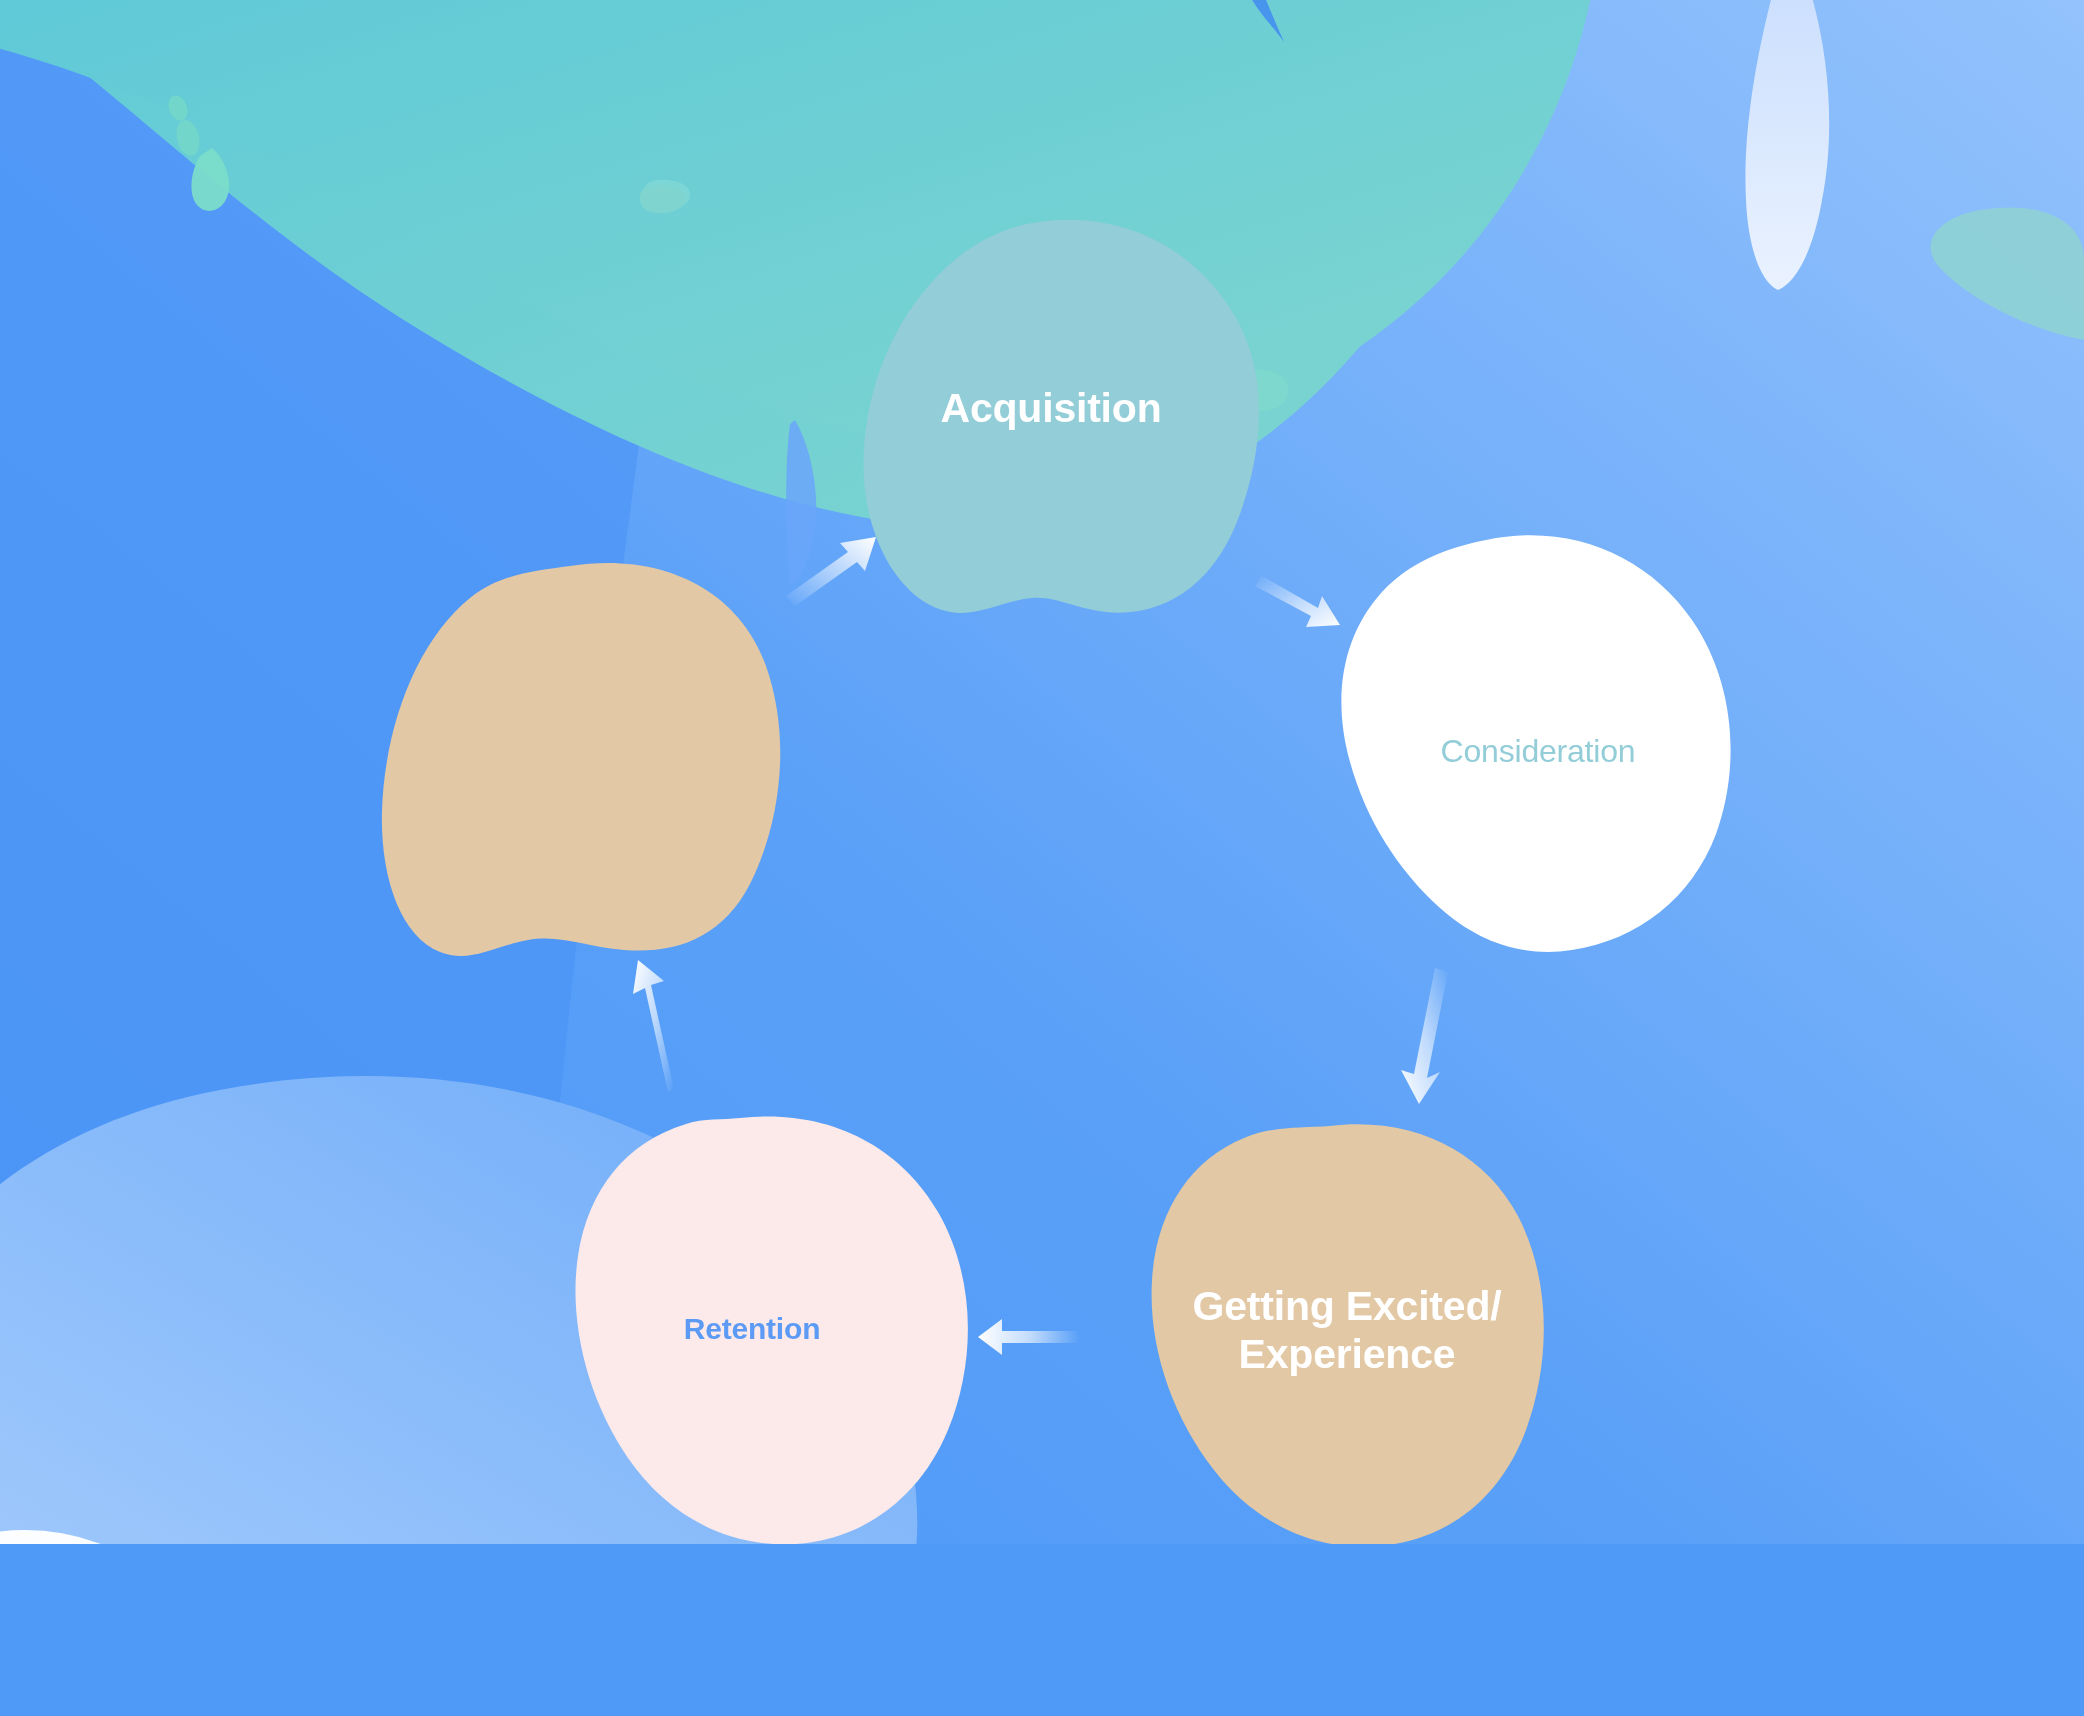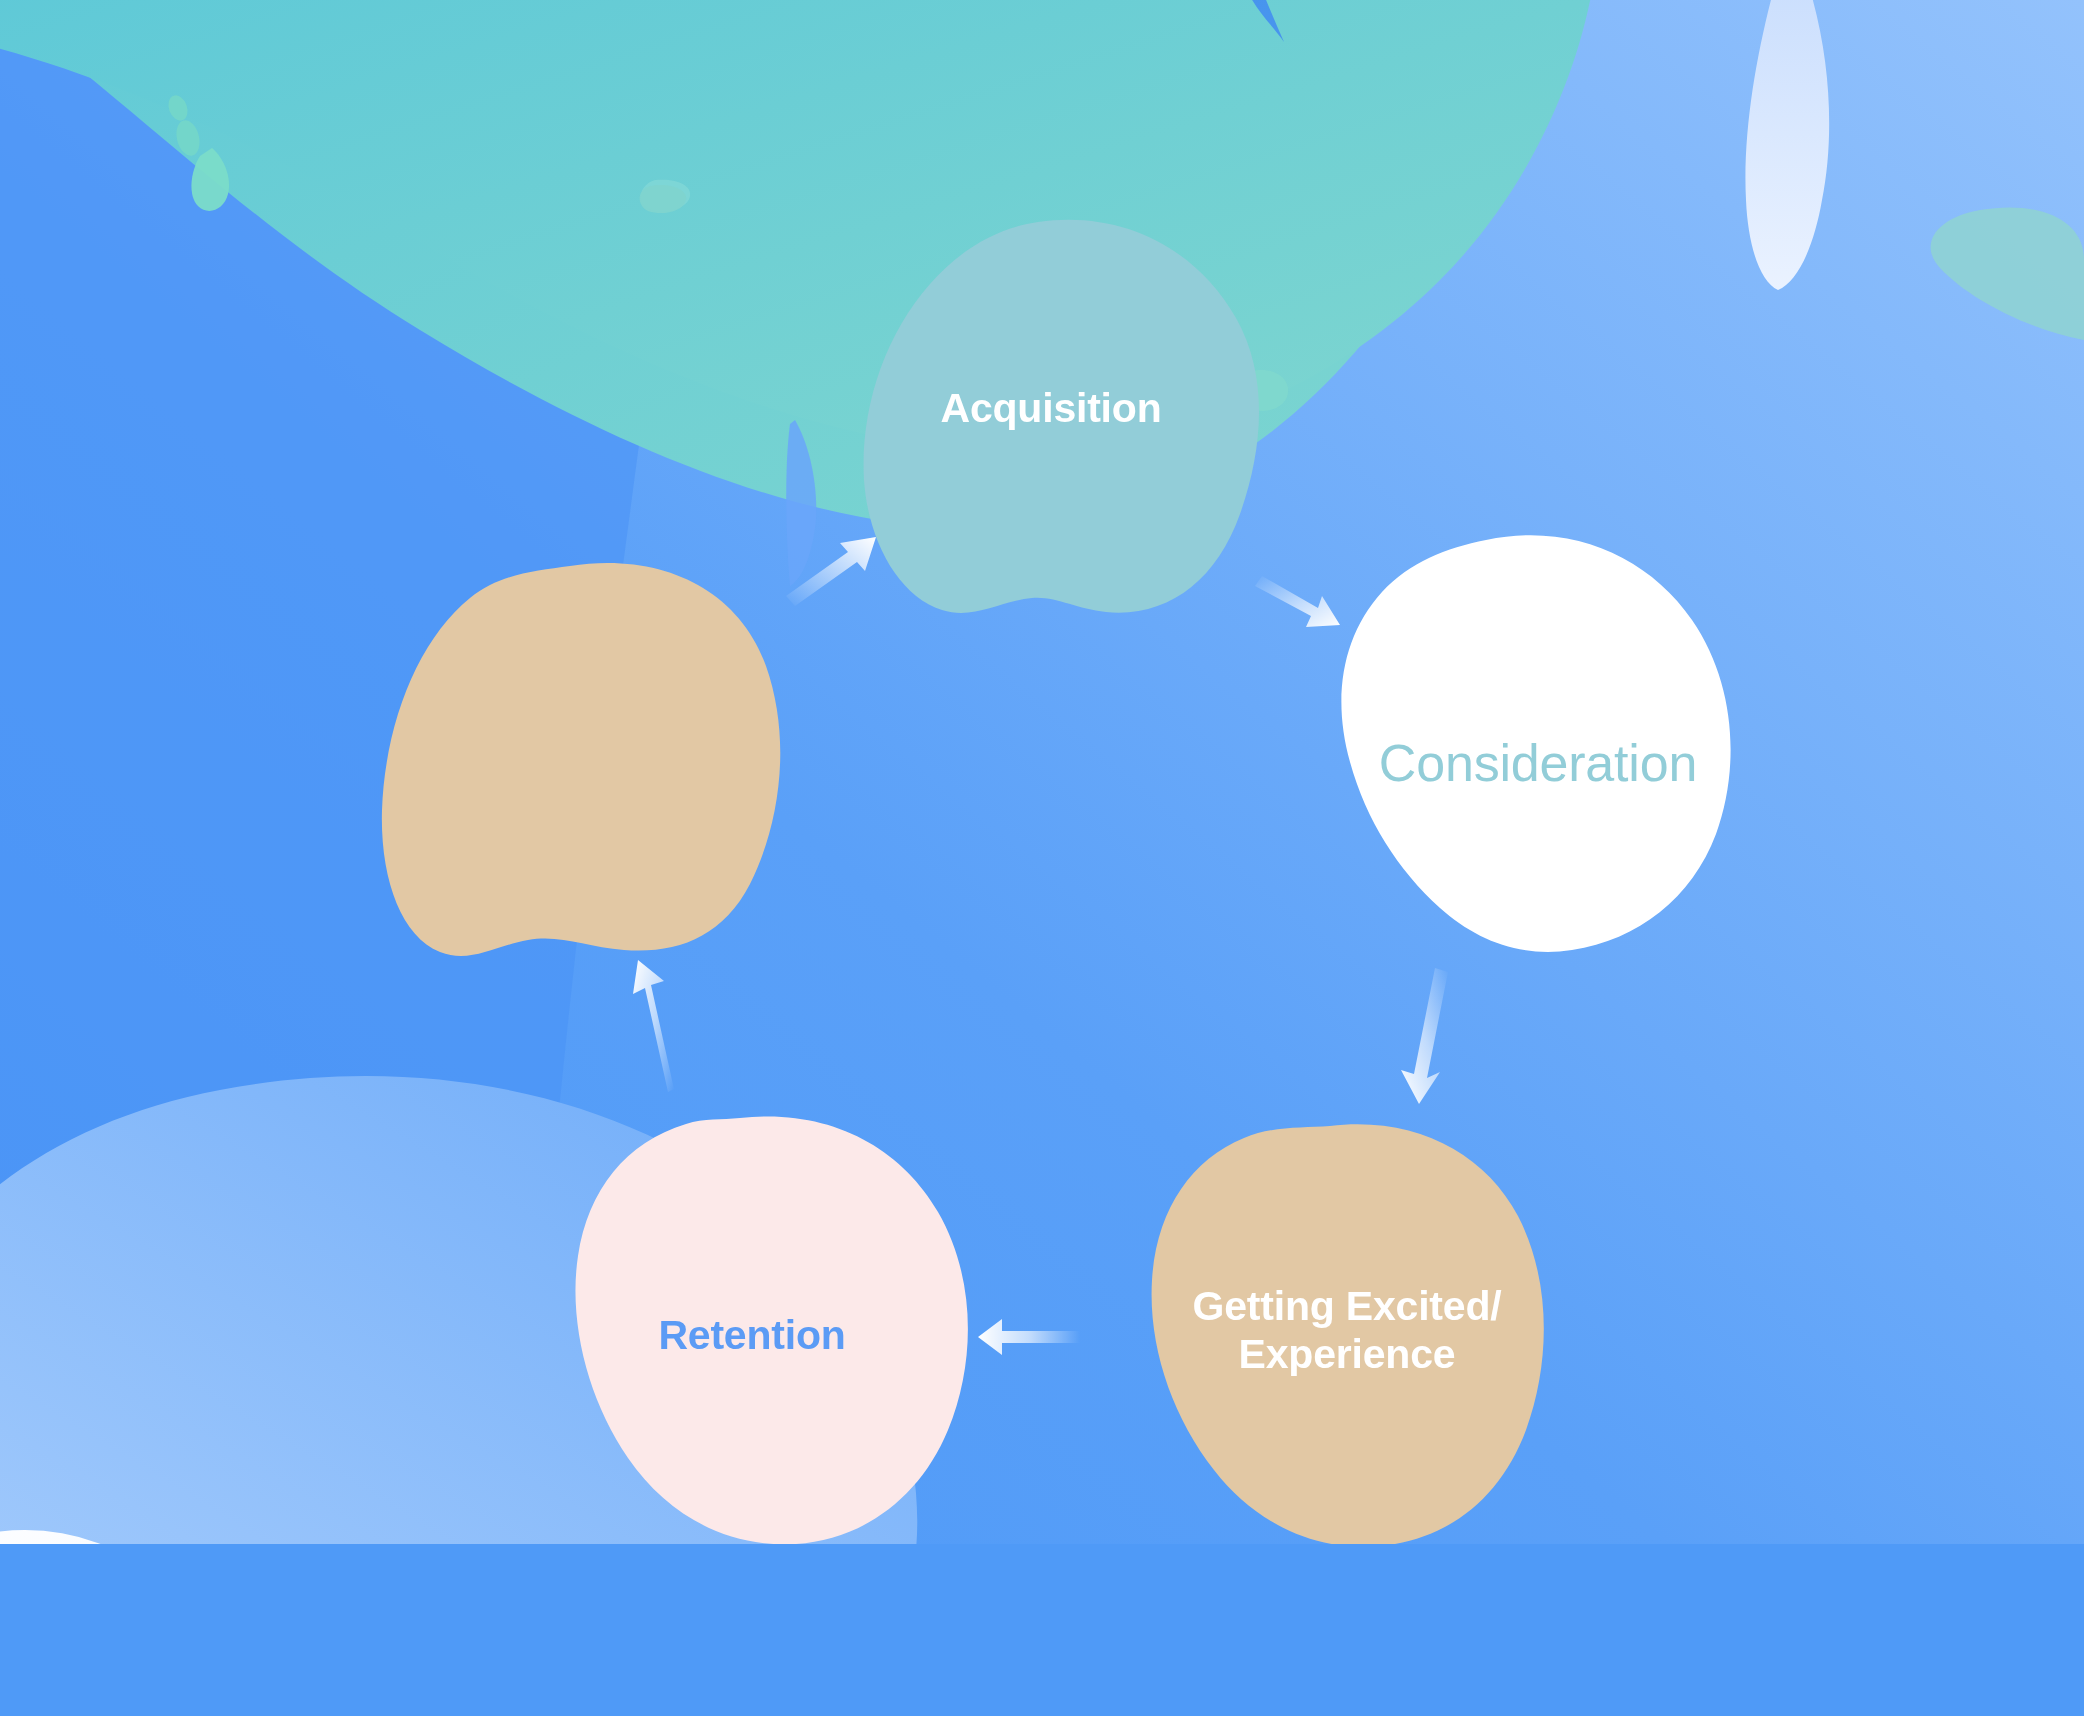--- a/index.html
+++ b/index.html
@@ -188,26 +188,26 @@
       <path fill="url(#arrGradL)" d="M1080,1331 L1002,1331 L1002,1319 L978,1337 L1002,1355 L1002,1343 L1080,1343 Z"></path>
     </g>
 
     <g>
       <path fill="url(#arrGradUL)" d="M668,1092 L645,988 L633,994 L638,960 L664,981 L651,985 L674,1089 Z"></path>
     </g>
   </svg>
 
   <div class="node-label lbl-bold" id="label-acquisition" style="left:851px; top:385px; width:400px; color:#FFFFFF; font-size:41px;">Acquisition</div>
 
-  <div class="node-label lbl-medium" id="label-consideration" style="left:1308px; top:733px; width:460px; color:#92CDD8; font-size:52px;">Consideration</div>
+  <div class="node-label lbl-medium" id="label-consideration" style="left:1308px; top:733px; width:460px; color:#92CDD8; font-size:32px;">Consideration</div>
 
   <div class="node-label lbl-bold" id="label-getting-excited" style="left:1122px; top:1283px; width:450px; color:#FFFFFF; font-size:41px;">Getting Excited/
 Experience</div>
 
-  <div class="node-label lbl-bold" id="label-retention" style="left:562px; top:1312px; width:380px; color:#5B9BF5; font-size:41px;">Retention</div>
+  <div class="node-label lbl-bold" id="label-retention" style="left:562px; top:1312px; width:380px; color:#5B9BF5; font-size:30px;">Retention</div>
 
 
   <div id="logo" style="left:1690px; top:1633px;">
     <span style="display:block; line-height:0;">
       <svg width="52" height="36" viewBox="0 0 52 36" aria-hidden="true">
         <path fill="#FFFFFF" d="M0,0 L52,0 L52,36 L0,36 Z M0,0"></path>
         <path fill="#4F9AF7" d="M0,36 L0,6 L44,36 Z"></path>
         <path fill="#4F9AF7" d="M52,0 L52,30 L8,0 Z" opacity="0"></path>
       </svg>
     </span>

